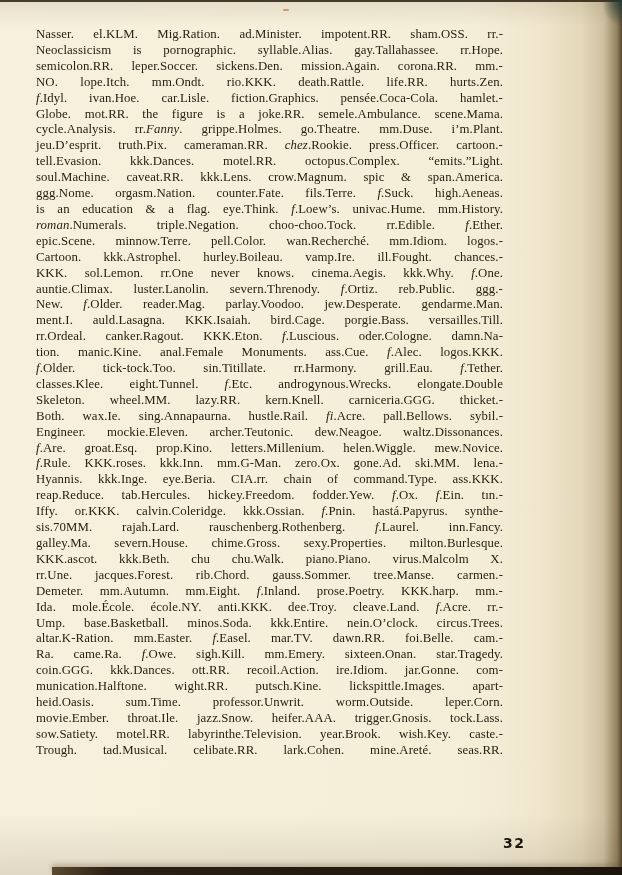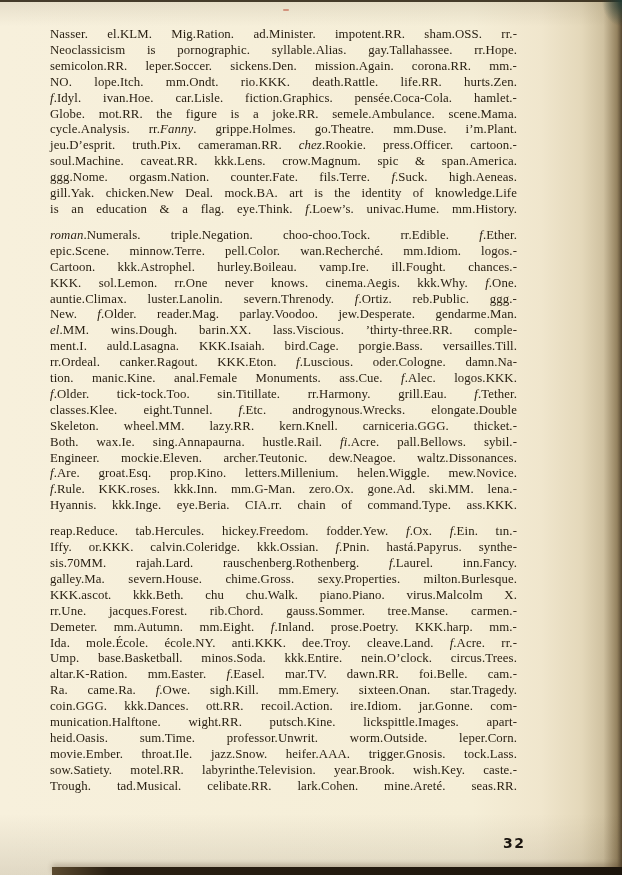--- a/index.html
+++ b/index.html
@@ -33,25 +33,25 @@
   .red-speck {
     position:absolute; left:283px; top:9px; width:6px; height:2px;
     background:rgba(192,82,60,0.55); border-radius:2px;
   }
   .bottom-strip {
     position:absolute; left:52px; right:0; bottom:0; height:8px;
     background:linear-gradient(90deg, #5c4b30 0%, #2a2013 10%, #1c150c 100%);
     box-shadow:0 -3px 5px rgba(70,52,28,0.25);
   }
   .text-block {
-    position:absolute; left:50px; top:27px; width:467px;
+    position:absolute; left:36px; top:27px; width:467px;
     color:#2a2114;
     font-size:12.8px; line-height:15.9px; letter-spacing:0.1px;
   }
-  .para + .para { margin-top:10px; }
+  .para + .para { }
   .line { text-align:justify; text-align-last:justify; }
   .it { font-style:italic; }
   .page-number {
     position:absolute; left:503px; top:835px;
     font-family:"DejaVu Sans", sans-serif;
     font-weight:bold; font-size:14px; letter-spacing:1.5px;
     color:#1b1510;
   }
 </style>
 </head>
@@ -66,33 +66,32 @@
   <div class="text-block" id="textBlock">
       <div class="para">
         <div class="line"><span>Nasser. el.KLM. Mig.Ration. ad.Minister. impotent.RR. sham.OSS. rr.-</span></div>
         <div class="line"><span>Neoclassicism is pornographic. syllable.Alias. gay.Tallahassee. rr.Hope.</span></div>
         <div class="line"><span>semicolon.RR. leper.Soccer. sickens.Den. mission.Again. corona.RR. mm.-</span></div>
         <div class="line"><span>NO. lope.Itch. mm.Ondt. rio.KKK. death.Rattle. life.RR. hurts.Zen.</span></div>
         <div class="line"><span class="it">f</span><span>.Idyl. ivan.Hoe. car.Lisle. fiction.Graphics. pensée.Coca-Cola. hamlet.-</span></div>
         <div class="line"><span>Globe. mot.RR. the figure is a joke.RR. semele.Ambulance. scene.Mama.</span></div>
         <div class="line"><span>cycle.Analysis. rr.</span><span class="it">Fanny</span><span>. grippe.Holmes. go.Theatre. mm.Duse. i’m.Plant.</span></div>
         <div class="line"><span>jeu.D’esprit. truth.Pix. cameraman.RR. </span><span class="it">chez</span><span>.Rookie. press.Officer. cartoon.-</span></div>
+        <div class="line"><span>tell.Evasion. kkk.Dances. motel.RR. octopus.Complex. “emits.”Light.</span></div>
         <div class="line"><span>soul.Machine. caveat.RR. kkk.Lens. crow.Magnum. spic &amp; span.America.</span></div>
         <div class="line"><span>ggg.Nome. orgasm.Nation. counter.Fate. fils.Terre. </span><span class="it">f</span><span>.Suck. high.Aeneas.</span></div>
-        <div class="line"><span>gill.Yak. chicken.New Deal. mock.BA. art is the identity of knowledge.Life</span></div>
         <div class="line"><span>is an education &amp; a flag. eye.Think. </span><span class="it">f</span><span>.Loew’s. univac.Hume. mm.History.</span></div>
       </div>
       <div class="para">
         <div class="line"><span class="it">roman</span><span>.Numerals. triple.Negation. choo-choo.Tock. rr.Edible. </span><span class="it">f</span><span>.Ether.</span></div>
         <div class="line"><span>epic.Scene. minnow.Terre. pell.Color. wan.Recherché. mm.Idiom. logos.-</span></div>
         <div class="line"><span>Cartoon. kkk.Astrophel. hurley.Boileau. vamp.Ire. ill.Fought. chances.-</span></div>
         <div class="line"><span>KKK. sol.Lemon. rr.One never knows. cinema.Aegis. kkk.Why. </span><span class="it">f</span><span>.One.</span></div>
         <div class="line"><span>auntie.Climax. luster.Lanolin. severn.Threnody. </span><span class="it">f</span><span>.Ortiz. reb.Public. ggg.-</span></div>
         <div class="line"><span>New. </span><span class="it">f</span><span>.Older. reader.Mag. parlay.Voodoo. jew.Desperate. gendarme.Man.</span></div>
-        <div class="line"><span class="it">el</span><span>.MM. wins.Dough. barin.XX. lass.Viscious. ’thirty-three.RR. comple-</span></div>
         <div class="line"><span>ment.I. auld.Lasagna. KKK.Isaiah. bird.Cage. porgie.Bass. versailles.Till.</span></div>
         <div class="line"><span>rr.Ordeal. canker.Ragout. KKK.Eton. </span><span class="it">f</span><span>.Luscious. oder.Cologne. damn.Na-</span></div>
         <div class="line"><span>tion. manic.Kine. anal.Female Monuments. ass.Cue. </span><span class="it">f</span><span>.Alec. logos.KKK.</span></div>
         <div class="line"><span class="it">f</span><span>.Older. tick-tock.Too. sin.Titillate. rr.Harmony. grill.Eau. </span><span class="it">f</span><span>.Tether.</span></div>
         <div class="line"><span>classes.Klee. eight.Tunnel. </span><span class="it">f</span><span>.Etc. androgynous.Wrecks. elongate.Double</span></div>
         <div class="line"><span>Skeleton. wheel.MM. lazy.RR. kern.Knell. carniceria.GGG. thicket.-</span></div>
         <div class="line"><span>Both. wax.Ie. sing.Annapaurna. hustle.Rail. </span><span class="it">fi</span><span>.Acre. pall.Bellows. sybil.-</span></div>
         <div class="line"><span>Engineer. mockie.Eleven. archer.Teutonic. dew.Neagoe. waltz.Dissonances.</span></div>
         <div class="line"><span class="it">f</span><span>.Are. groat.Esq. prop.Kino. letters.Millenium. helen.Wiggle. mew.Novice.</span></div>
         <div class="line"><span class="it">f</span><span>.Rule. KKK.roses. kkk.Inn. mm.G-Man. zero.Ox. gone.Ad. ski.MM. lena.-</span></div>

